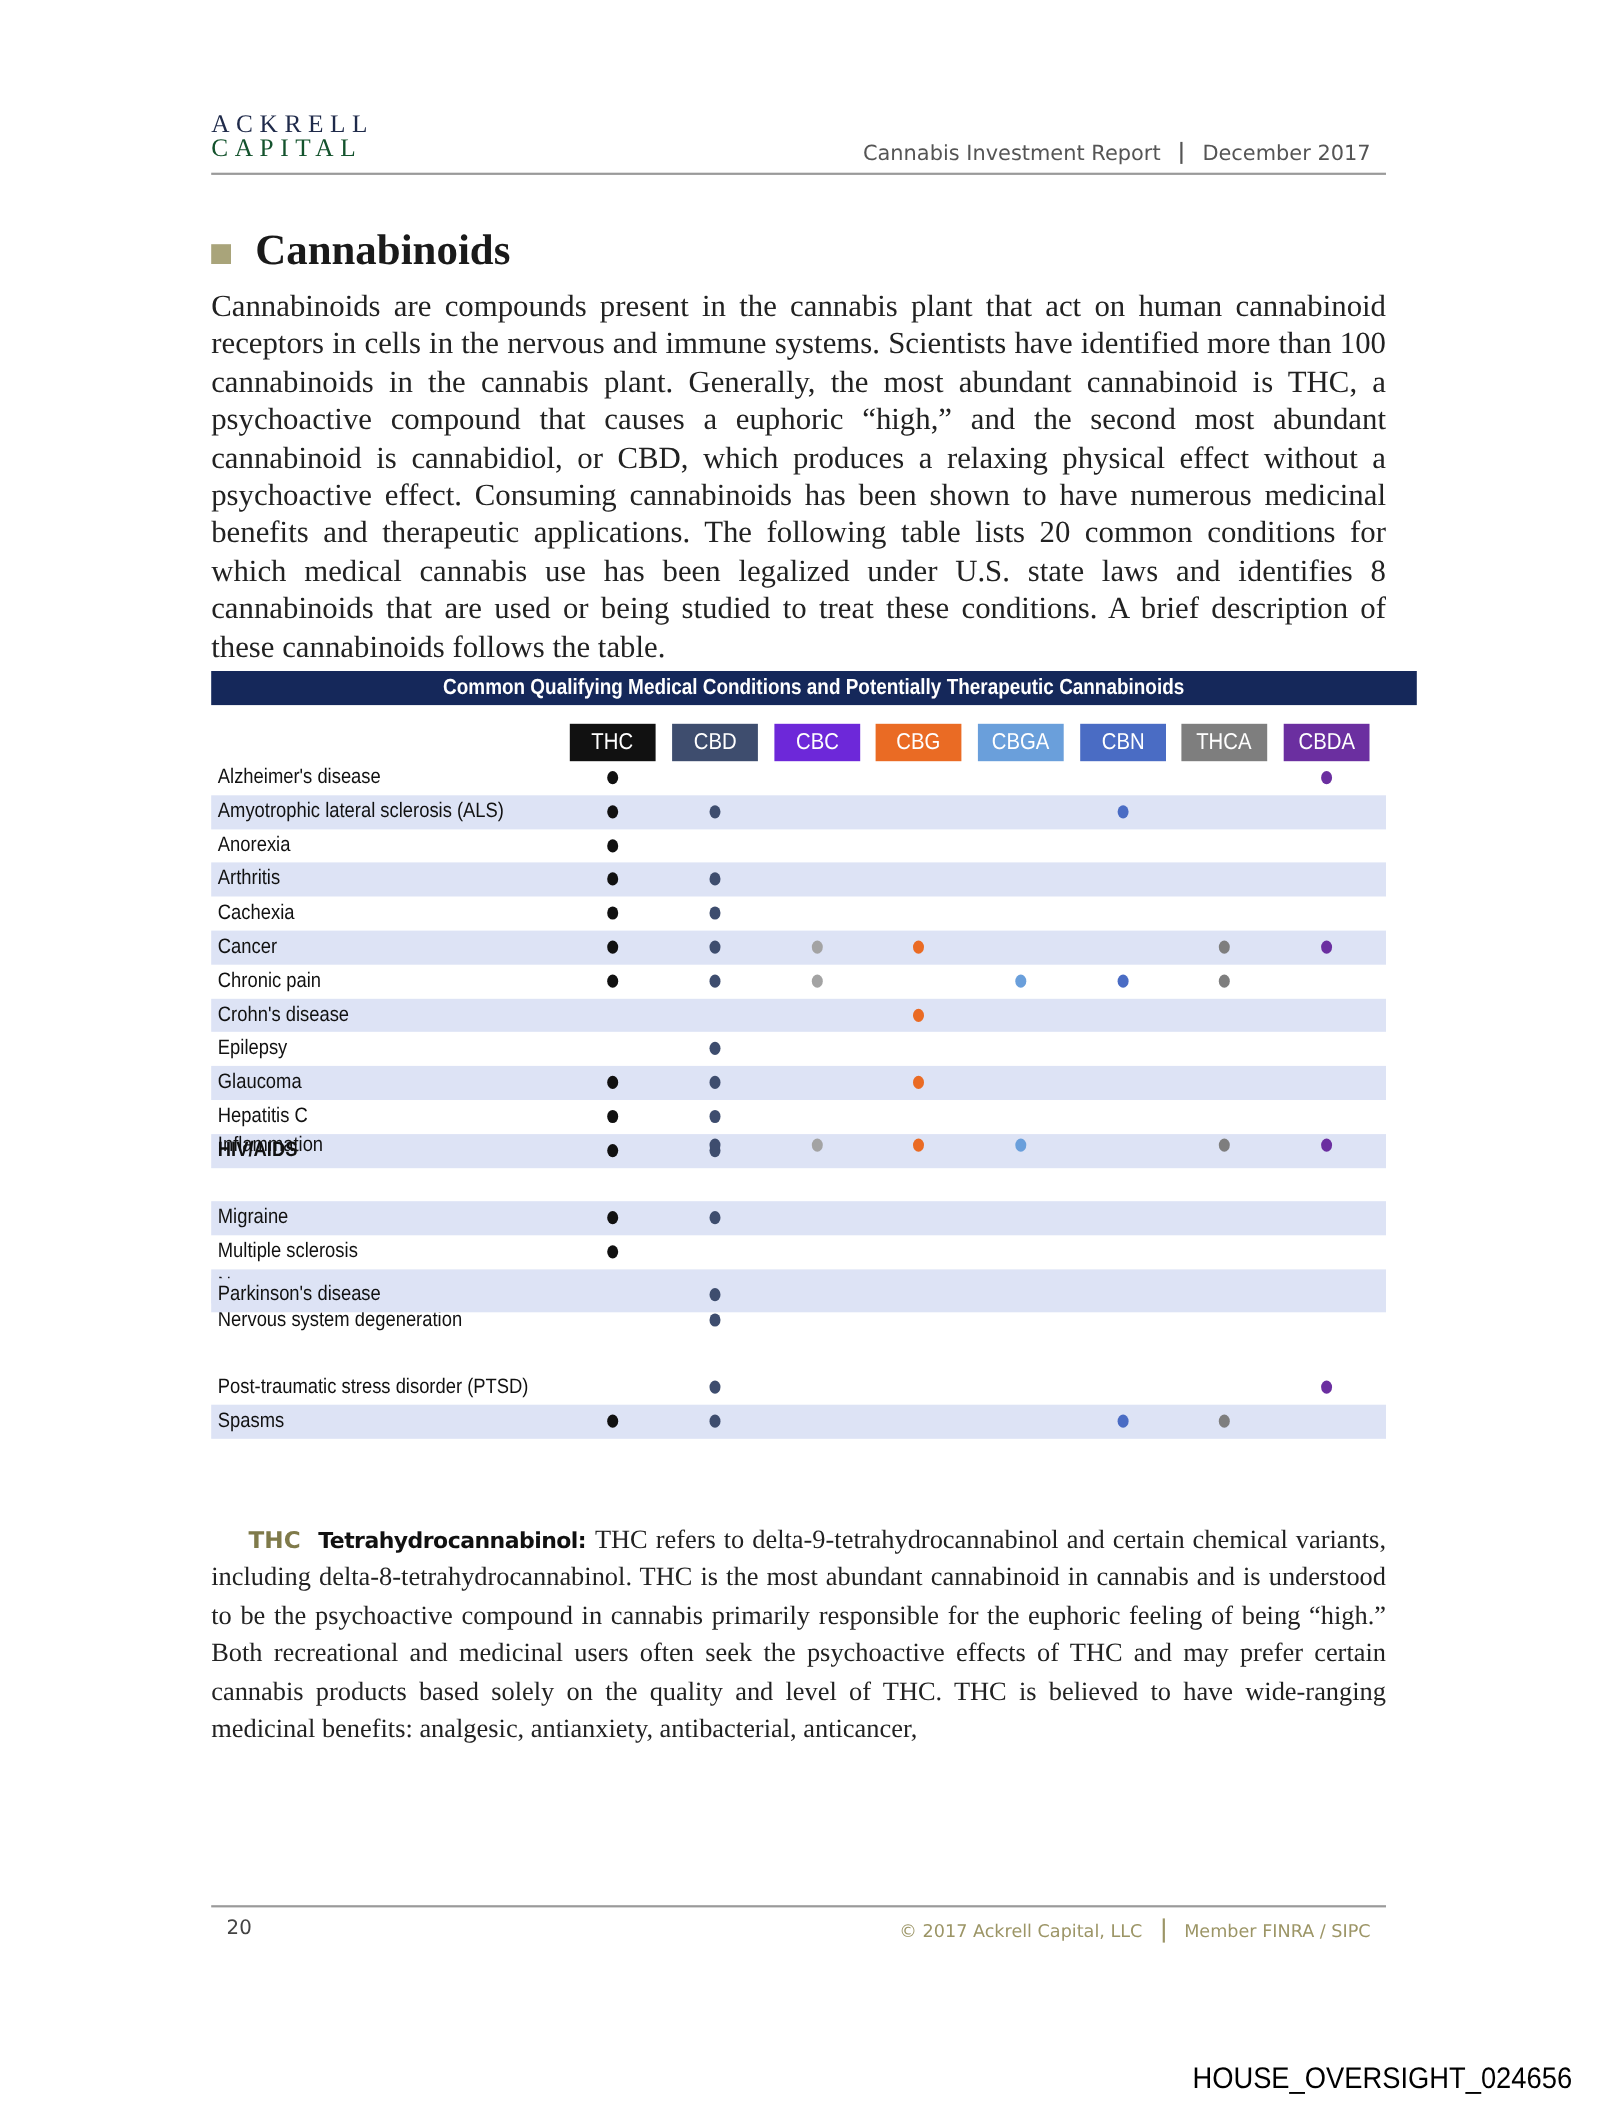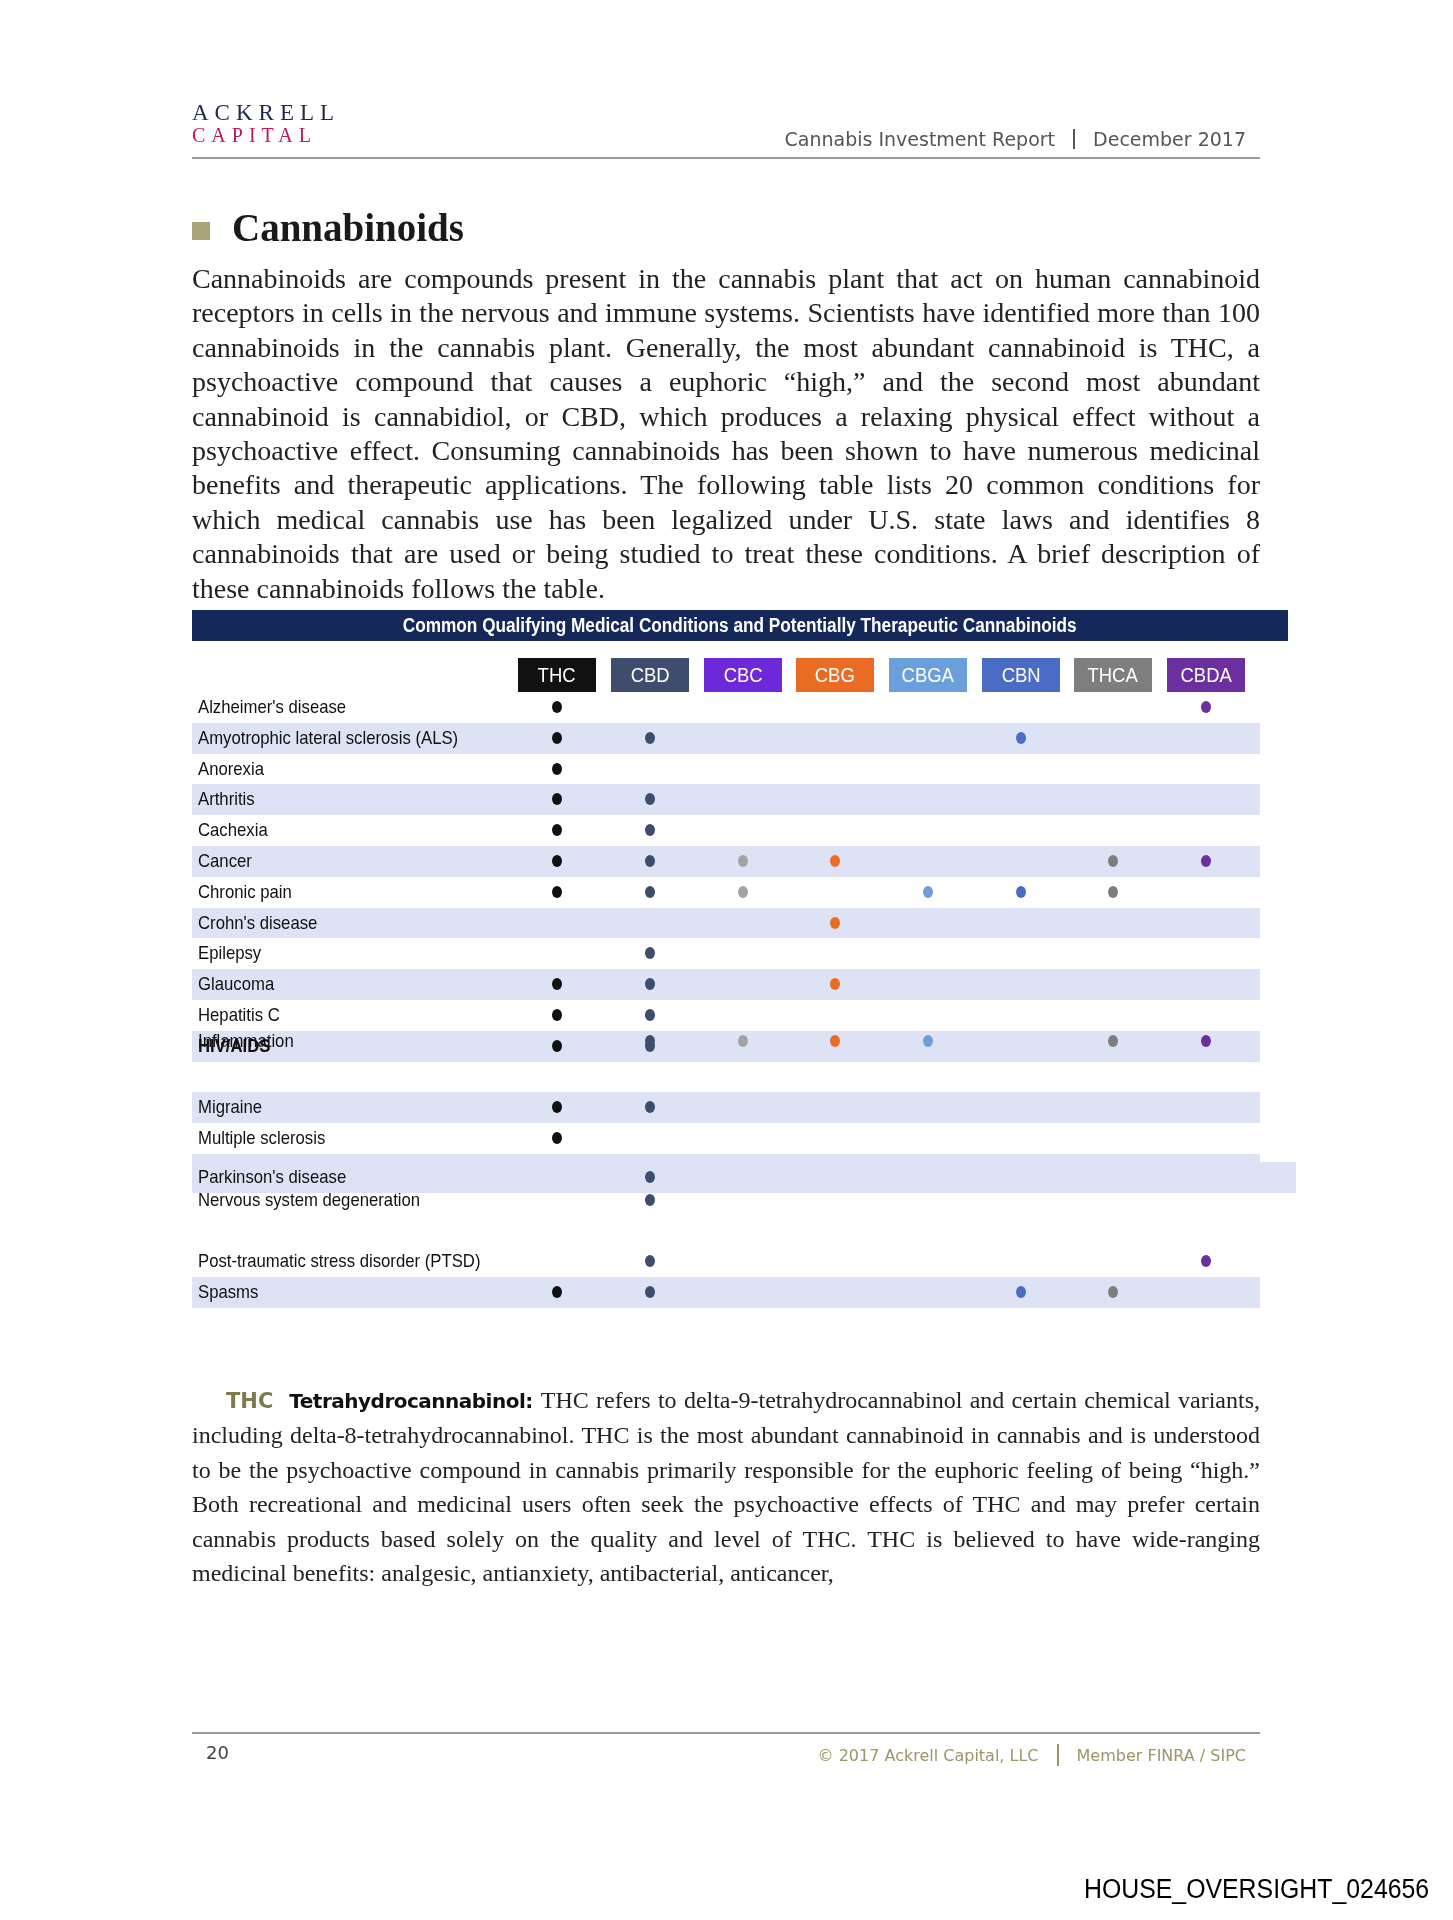--- a/index.html
+++ b/index.html
@@ -1,20 +1,20 @@
 <!DOCTYPE html>
 <html><head>
 <meta charset="utf-8">
 <style>
   html, body { margin:0; padding:0; background:#fff; }
   body { width:1453px; height:1920px; position:relative; overflow:hidden; font-family:"Liberation Serif", serif; color:#222; }
   .abs { position:absolute; }
   .logo { left:192px; top:102px; font-family:"Liberation Serif", serif; letter-spacing:6px; line-height:22px; }
   .logo .l1 { color:#1f2a4a; font-size:23px; }
-  .logo .l2 { color:#be185d; font-size:20px; }
+  .logo .l2 { color:#14532d; font-size:23px; }
   .hdr-right { right:207px; top:128px; font-family:"DejaVu Sans", sans-serif; font-size:19px; color:#555; display:flex; align-items:center; gap:18px; }
   .hdr-sep { width:2px; height:20px; background:#555; }
   .rule { left:192px; width:1068px; height:2px; background:#9a9a9a; }
   .heading { left:192px; top:205px; display:flex; align-items:center; gap:22px; }
   .heading .sq { width:18px; height:18px; background:#a9a47a; margin-top:6px; }
   .heading .t { font-size:39px; font-weight:bold; color:#1a1a1a; }
   .para { left:192px; width:1068px; font-size:28px; line-height:34.4px; text-align:justify; color:#222; }
   .tbl-title { left:192px; top:610px; width:1096px; height:31px; background:#15285a; color:#fff; font-family:"Liberation Sans", sans-serif; font-weight:bold; font-size:20px; text-align:center; line-height:31px; transform-origin:center; }
   .tbl-title span { display:inline-block; transform:scaleX(0.86); }
   .pill { position:absolute; top:658px; width:78px; height:34px; color:#fff; font-family:"Liberation Sans", sans-serif; font-size:21px; text-align:center; line-height:34px; }
@@ -151,21 +151,21 @@
     <div class="row alt" style="top: 1154px;">
       <div class="lbl">Nausea</div>
       <div class="dot" style="left: 360px; background: rgb(17, 17, 17);"></div>
       <div class="dot" style="left: 453px; background: rgb(62, 77, 110);"></div>
       <div class="dot" style="left: 916px; background: rgb(126, 126, 126);"></div>
     </div>
     <div class="row" style="top: 1184.8px;">
       <div class="lbl">Nervous system degeneration</div>
       <div class="dot" style="left: 453px; background: rgb(62, 77, 110);"></div>
     </div>
-    <div class="row alt" style="top: 1162px; padding-left: 36px;">
+    <div class="row alt" style="top: 1162px;">
       <div class="lbl">Parkinson's disease</div>
       <div class="dot" style="left: 453px; background: rgb(62, 77, 110);"></div>
     </div>
     <div class="row" style="top: 1246.4px;">
       <div class="lbl">Post-traumatic stress disorder (PTSD)</div>
       <div class="dot" style="left: 453px; background: rgb(62, 77, 110);"></div>
       <div class="dot" style="left: 1009px; background: rgb(107, 47, 160);"></div>
     </div>
     <div class="row alt" style="top: 1277.2px;">
       <div class="lbl">Spasms</div>

